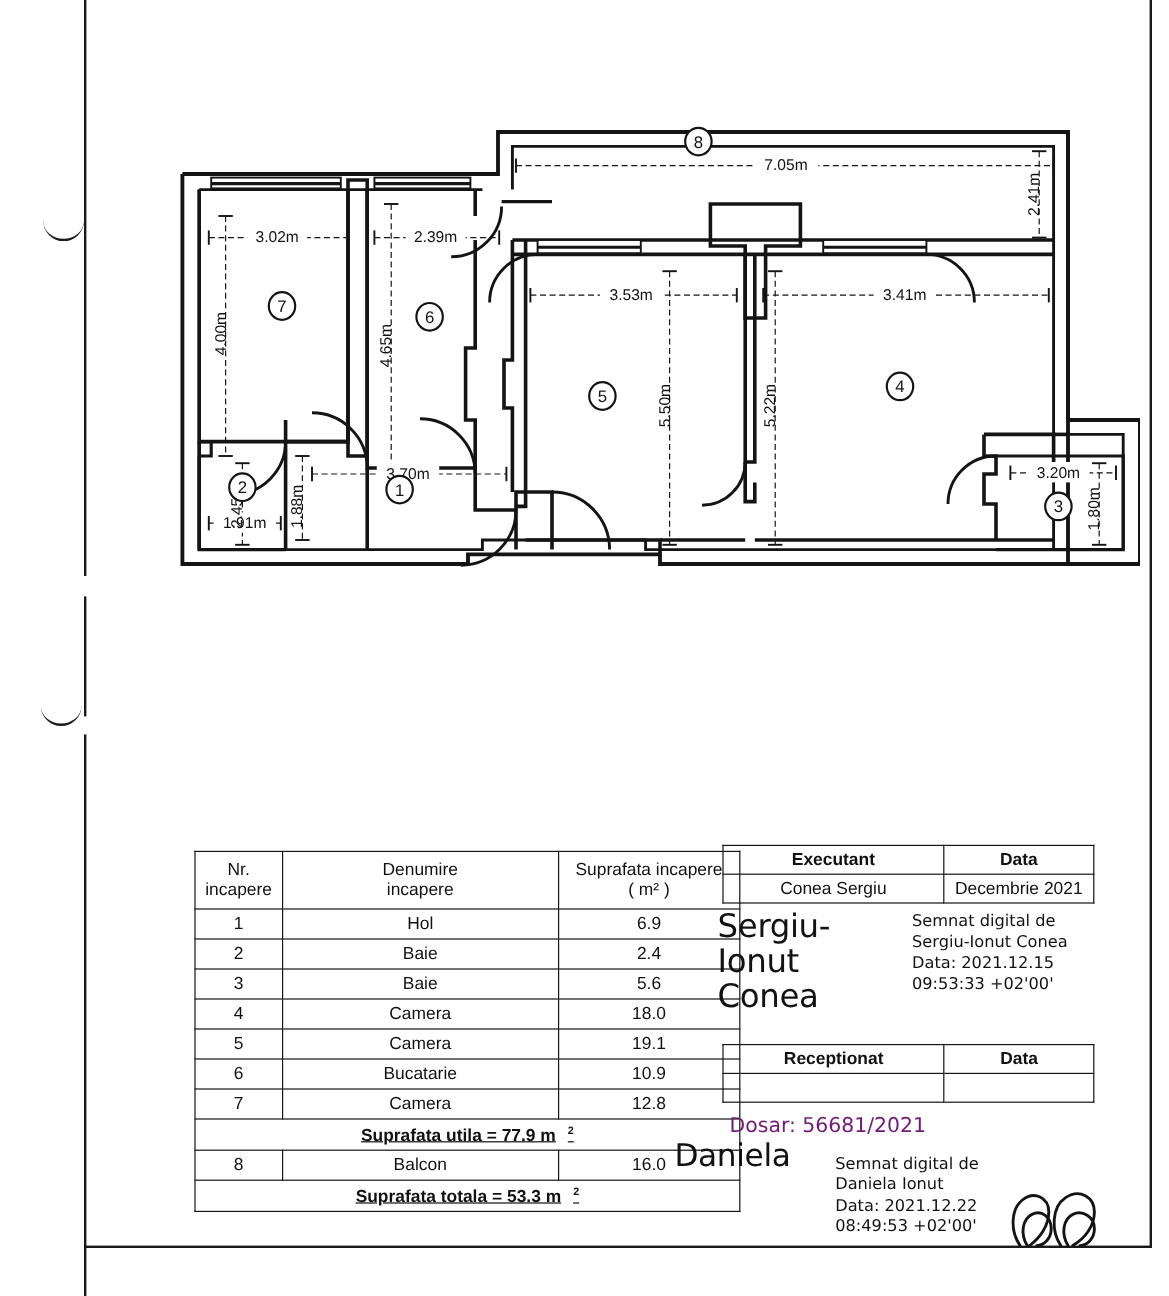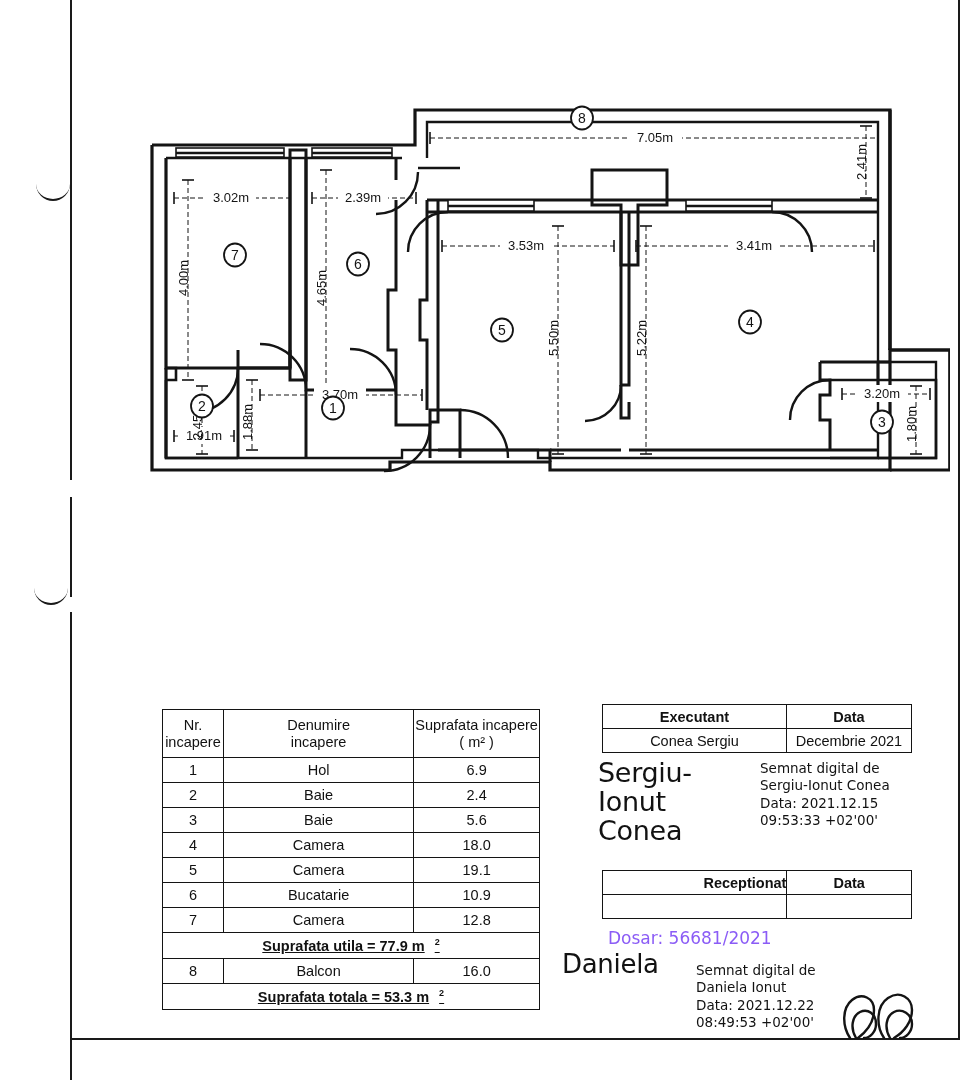--- a/index.html
+++ b/index.html
@@ -72,21 +72,21 @@
     border: 1.6px solid #141414;
     padding: 0;
     text-align: center;
     vertical-align: middle;
     font-weight: normal;
     color: #111;
   }
 
   #rooms-table {
     left: 162px; top: 709px;
-    width: 378px;
+    width: 455px;
   }
   #rooms-table td, #rooms-table th { font-size: 14.5px; }
   #rooms-table .hdr { height: 48px; line-height: 1.15; font-size: 14px; }
   #rooms-table .c-nr { width: 60px; }
   #rooms-table .c-name { width: 192px; }
   #rooms-table .c-area { width: 126px; }
   #rooms-table .body-row td { height: 24px; }
   #rooms-table .sum-row td {
     height: 25px;
     font-weight: bold;
@@ -103,21 +103,21 @@
   #exec-table td { font-size: 14.5px; height: 23px; }
   #exec-table .c-l { width: 185px; }
   #exec-table .c-r { width: 125px; }
   #exec-table .head td { font-weight: bold; }
 
   #recept-table {
     left: 602px; top: 870px;
     width: 310px;
   }
   #recept-table td { font-size: 14.5px; height: 23px; }
-  #recept-table .c-l { width: 185px; text-align: right; }
+  #recept-table .c-l { width: 185px; }
   #recept-table .c-r { width: 125px; }
   #recept-table .head td { font-weight: bold; }
 
   
   .sig-block { position: absolute; }
   #sig-sergiu { left: 598px; top: 758px; width: 320px; }
   #sig-daniela { left: 562px; top: 950px; width: 360px; }
 
   .sig-name {
     font-family: "DejaVu Sans", sans-serif;
@@ -140,21 +140,21 @@
     color: #121212;
   }
   #sig-sergiu .sig-meta { left: 162px; top: 2px; width: 160px; }
   #sig-daniela .sig-meta { left: 134px; top: 12px; width: 170px; }
 
   #dosar {
     position: absolute;
     left: 608px; top: 928px;
     font-family: "DejaVu Sans", sans-serif;
     font-size: 17px;
-    color: #8b5cf6;
+    color: #701a75;
   }
   #hand-mark {
     position: absolute;
     left: 836px; top: 980px;
     width: 110px; height: 62px;
   }
 </style>
 </head>
 <body>
 

